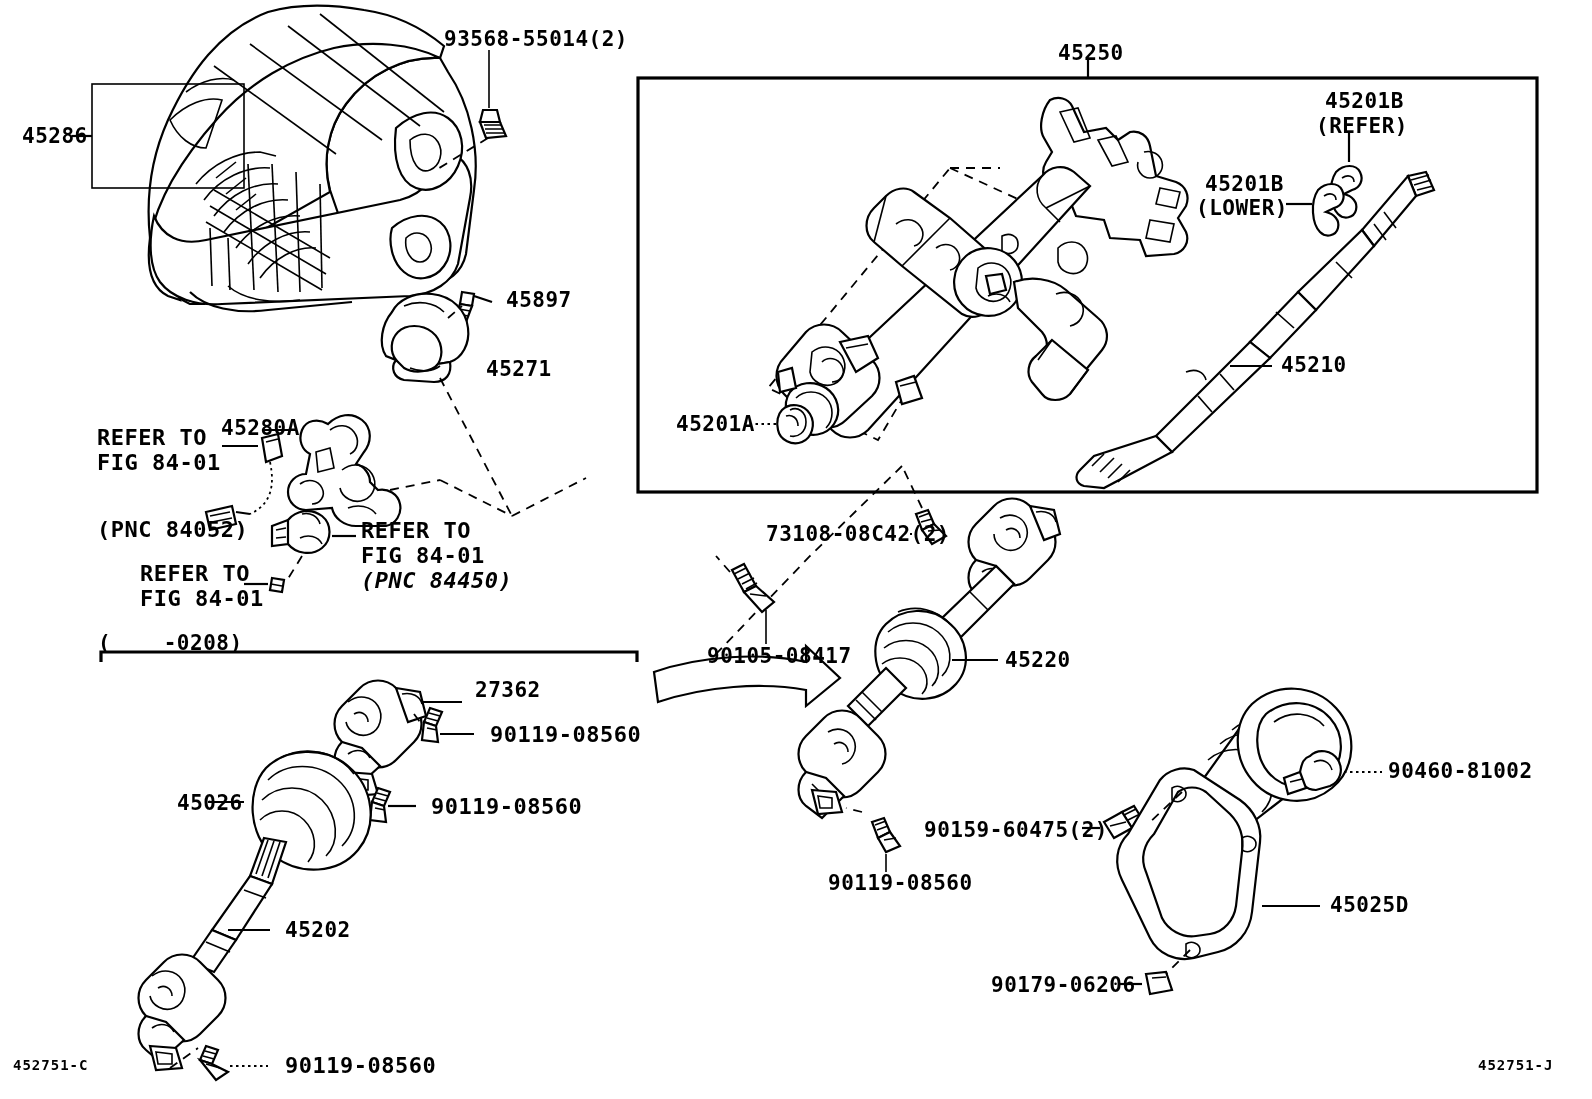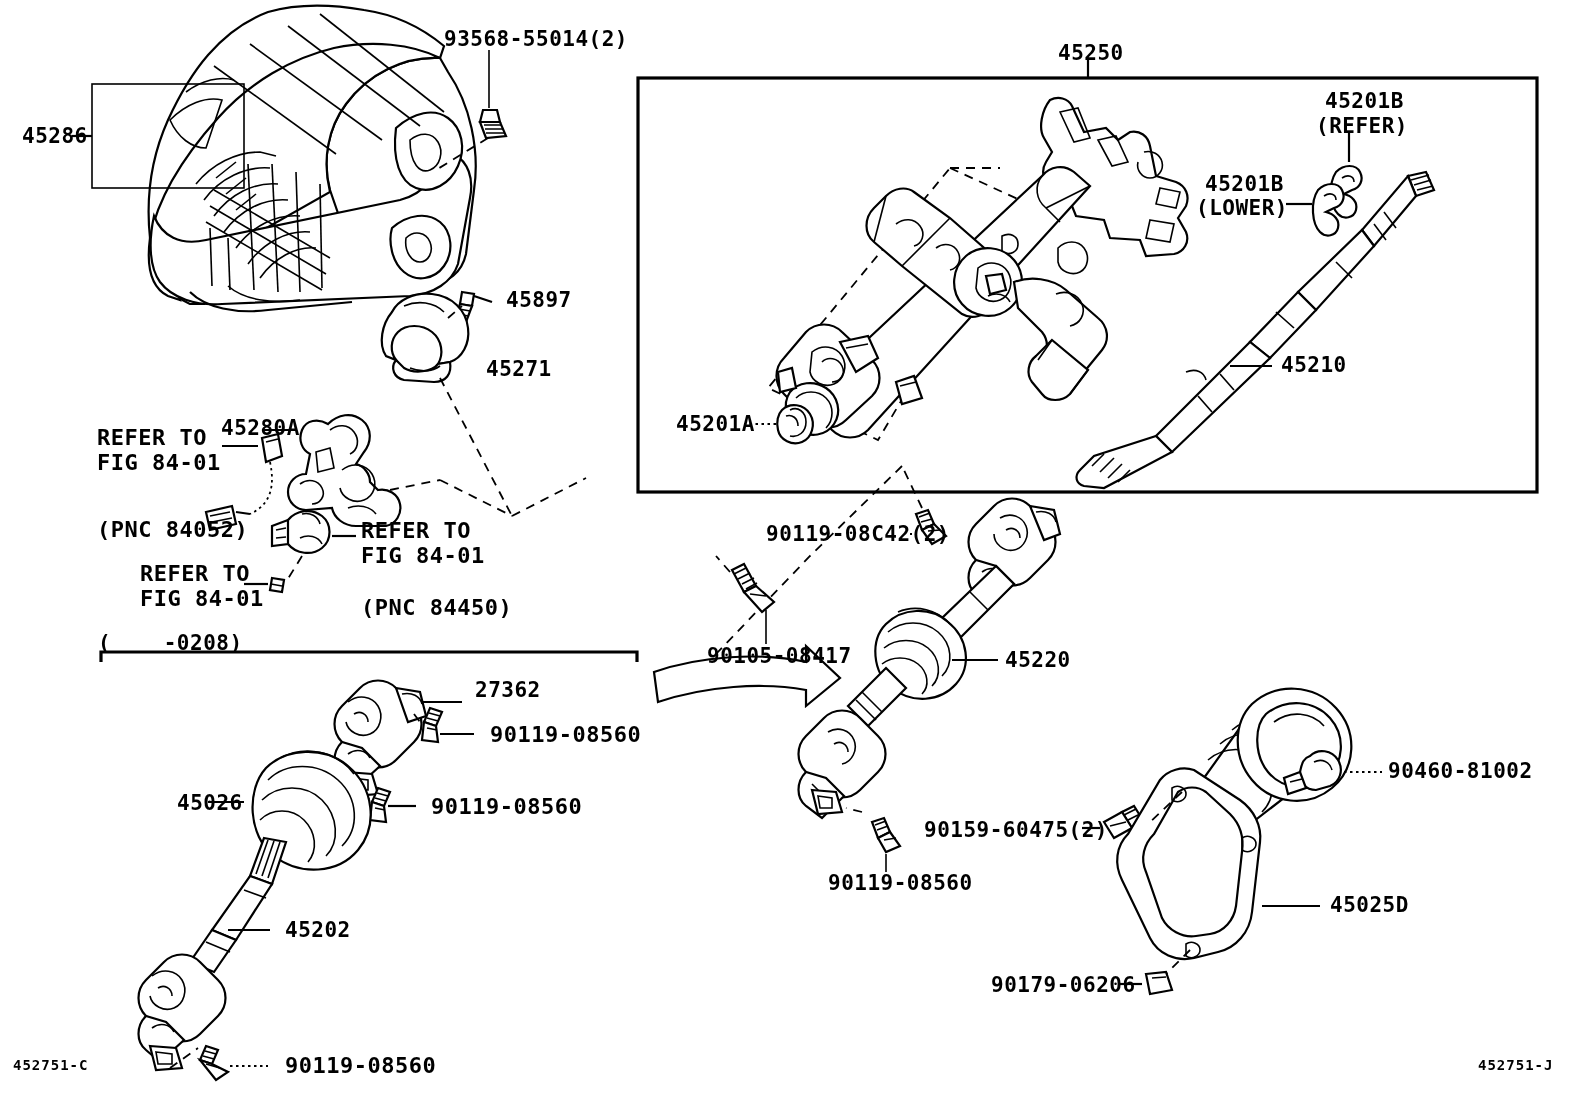--- a/index.html
+++ b/index.html
@@ -606,37 +606,37 @@
   <div class="lbl" style="left:506px;top:288px;">45897</div>
   <div class="lbl" style="left:486px;top:357px;">45271</div>
   <div class="lbl" style="left:221px;top:416px;">45280A</div>
 
   <div class="lbl sm" style="left:97px;top:425px;">REFER TO</div>
   <div class="lbl sm" style="left:97px;top:450px;">FIG 84-01</div>
   <div class="lbl sm" style="left:97px;top:475px;margin-top:42px;">(PNC 84052)</div>
 
   <div class="lbl sm" style="left:361px;top:518px;">REFER TO</div>
   <div class="lbl sm" style="left:361px;top:543px;">FIG 84-01</div>
-  <div class="lbl sm" style="left:361px;top:595px;">(PNC 84450)</div>
+  <div class="lbl sm" style="left:361px;top:568px;font-style:italic;">(PNC 84450)</div>
 
   <div class="lbl sm" style="left:140px;top:561px;">REFER TO</div>
   <div class="lbl sm" style="left:140px;top:586px;">FIG 84-01</div>
 
   <div class="lbl" style="left:1058px;top:41px;">45250</div>
 
   <div class="lbl" style="left:1325px;top:89px;">45201B</div>
   <div class="lbl" style="left:1316px;top:114px;">(REFER)</div>
 
   <div class="lbl" style="left:1205px;top:172px;">45201B</div>
   <div class="lbl" style="left:1196px;top:196px;">(LOWER)</div>
 
   <div class="lbl" style="left:1281px;top:353px;">45210</div>
   <div class="lbl" style="left:676px;top:412px;">45201A</div>
 
-  <div class="lbl" style="left:766px;top:522px;">90119-08C42(2)</div>
+  <div class="lbl" style="left:766px;top:522px;">73108-08C42(2)</div>
   <div class="lbl" style="left:707px;top:644px;">90105-08417</div>
 
   <div class="lbl" style="left:1005px;top:648px;">45220</div>
   <div class="lbl" style="left:924px;top:818px;">90159-60475(2)</div>
   <div class="lbl" style="left:828px;top:871px;">90119-08560</div>
 
   <div class="lbl" style="left:1388px;top:759px;">90460-81002</div>
   <div class="lbl" style="left:1330px;top:893px;">45025D</div>
   <div class="lbl" style="left:991px;top:973px;">90179-06206</div>
 

